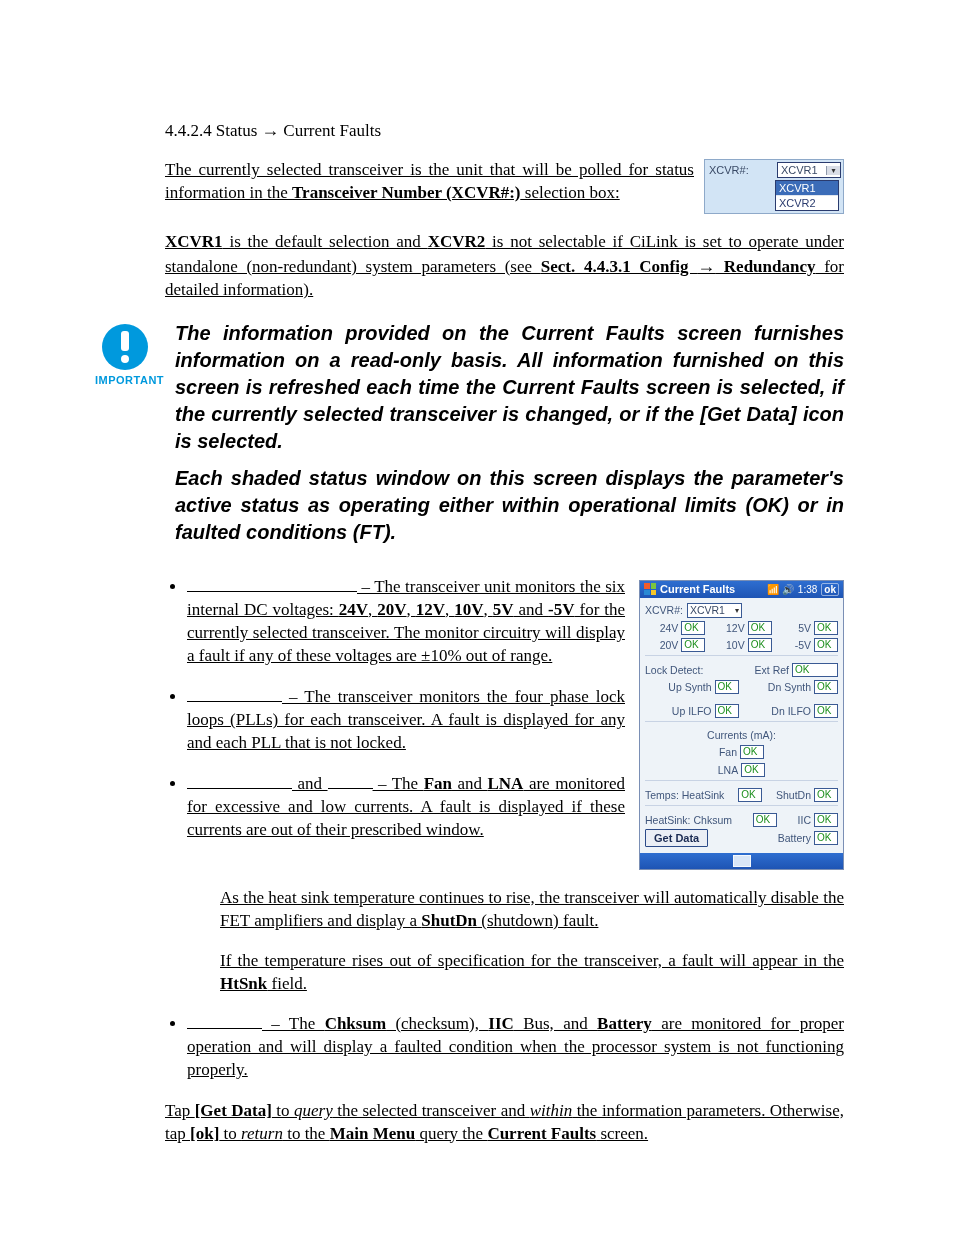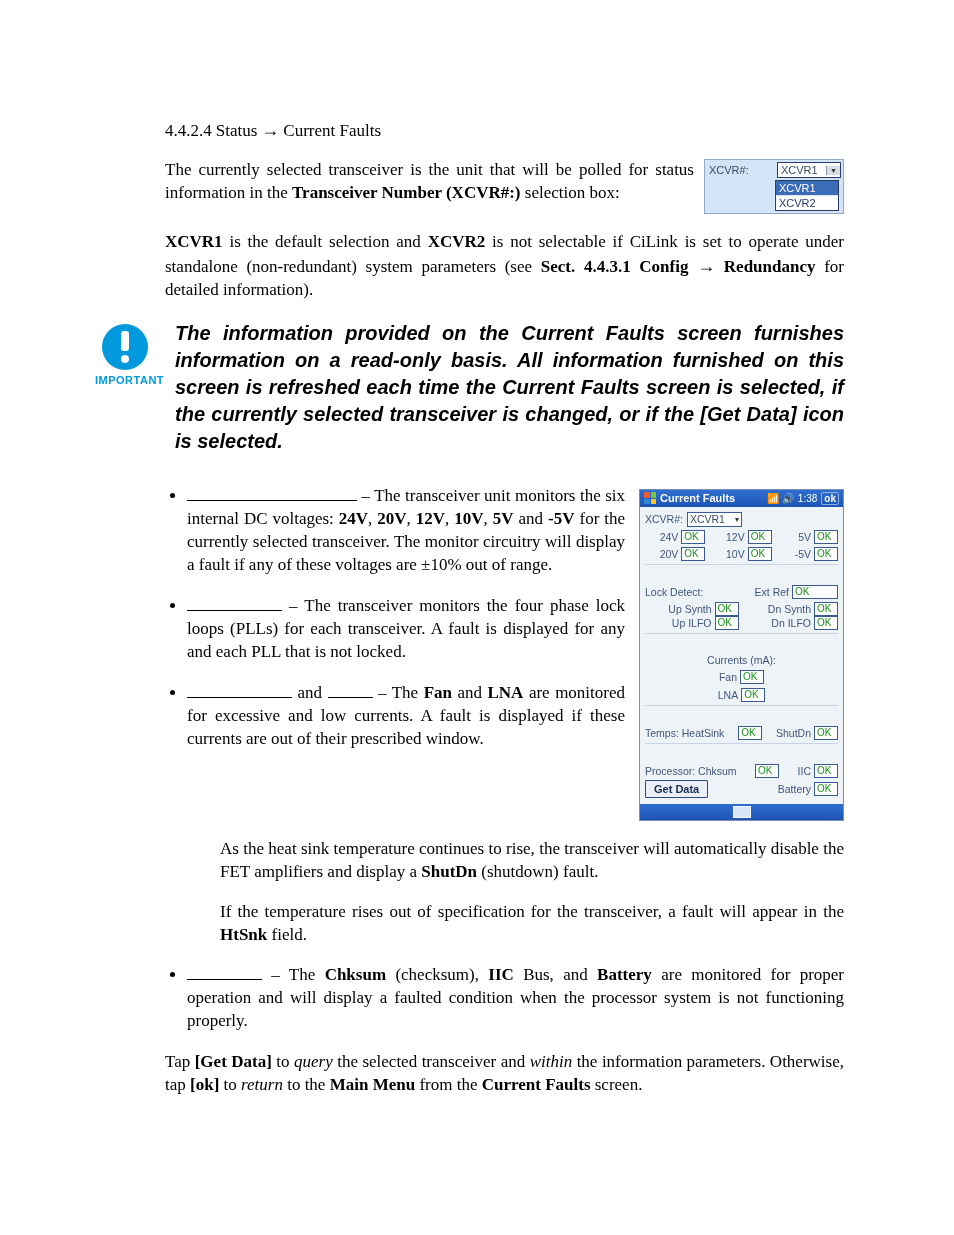--- a/index.html
+++ b/index.html
@@ -24,20 +24,21 @@
     flex-wrap: wrap;
   }
   .arrow-glyph {
     font-family: Arial, sans-serif;
     font-weight: bold;
     font-size: 18px;
   }
   .body-text {
     font-size: 17px;
     line-height: 1.35;
+    text-decoration: underline;
   }
   .justify {
     text-align: justify;
     text-justify: inter-word;
   }
   .row1 {
     display: flex;
     gap: 10px;
     align-items: flex-start;
   }
@@ -219,21 +220,21 @@
   .pda .titlebar .win-ico span:nth-child(1){background:#f25c2a;}
   .pda .titlebar .win-ico span:nth-child(2){background:#7cc53e;}
   .pda .titlebar .win-ico span:nth-child(3){background:#2a8ad4;}
   .pda .titlebar .win-ico span:nth-child(4){background:#f6c62a;}
   .pda .titlebar .ttl { flex: 1; }
   .pda .titlebar .tray { font-size: 10px; font-weight: normal; display: flex; gap: 3px; align-items: center;}
   .pda .titlebar .ok { font-size: 10px; border:1px solid rgba(255,255,255,.5); padding:0 2px; border-radius:2px;}
   .pda .body { padding: 3px 5px 4px; }
   .pda .row { display: flex; align-items: center; gap: 4px; margin: 2px 0; }
   .pda .grp3 { display: grid; grid-template-columns: repeat(3, 1fr); gap: 3px 6px; margin: 3px 0; }
-  .pda .grp2 { display: grid; grid-template-columns: 1fr 1fr; gap: 0 6px; margin: 3px 0; }
+  .pda .grp2 { display: grid; grid-template-columns: 1fr 1fr; gap: 10px 6px; margin: 3px 0; }
   .pda .pair { display: flex; gap: 3px; align-items: center; justify-content: flex-end; }
   .pda .lbl2 { white-space: nowrap; }
   .pda .okbox {
     border: 1px solid #3a5a94;
     color: #1d8f1d;
     background: #fff;
     padding: 0 2px;
     min-width: 18px;
     text-align: left;
     font-size: 10px;
@@ -246,21 +247,21 @@
     padding: 0 2px;
     display: flex;
     align-items: center;
     min-width: 55px;
     height: 15px;
     box-sizing: border-box;
     font-size: 10.5px;
   }
   .pda .select .t { flex:1; }
   .pda .select .tri { font-size: 8px; color:#333; }
-  .pda .sec { border-top: 1px solid #c8d3e4; margin-top: 3px; padding-top: 18px; }
+  .pda .sec { border-top: 1px solid #c8d3e4; margin-top: 3px; padding-top: 5px; }
   .pda .btn-get {
     border: 1px solid #2b4a88;
     background: #eaeef5;
     color: #1a2a52;
     font-weight: bold;
     padding: 2px 8px;
     font-family: Tahoma, Arial, sans-serif;
     font-size: 11px;
     border-radius: 1px;
   }
@@ -319,20 +320,23 @@
   </p>
 
   <div class="important-block">
     <div class="important-icon">
       <div class="circle"></div>
       <div class="cap">IMPORTANT</div>
     </div>
     <div class="important-text">
       <p>
         <span>The information provided on the </span><span style="font-style:italic;">Current Faults</span><span> screen furnishes information on a </span><span>read-only</span><span> basis. All information furnished on this screen is refreshed each time the </span><span>Current Faults</span><span> screen is selected, if the currently selected transceiver is changed, or if the </span><span>[Get Data]</span><span> icon is selected.</span>
+      </p>
+      <p>
+        <span>Each shaded status window on this screen displays the parameter's active status as operating either within operational limits </span><span>(OK)</span><span> or in faulted conditions </span><span>(FT)</span><span>.</span>
       </p>
     </div>
   </div>
 
   <div class="bullets-wrap">
     <ul class="bullets body-text">
       <li>
         <span class="underline-gap" style="width:170px;"></span><span> – The transceiver unit monitors the six internal DC voltages: </span><b>24V</b><span>, </span><b>20V</b><span>, </span><b>12V</b><span>, </span><b>10V</b><span>, </span><b>5V</b><span> and </span><b>-5V</b><span> for the currently selected transceiver.  The monitor circuitry will display a fault if any of these voltages are ±10% out of range.</span>
       </li>
       <li>
@@ -443,21 +447,21 @@
             <span class="okbox">OK</span>
             <span class="pair">
                 <span class="lbl2">ShutDn</span>
                 <span class="okbox">OK</span>
               </span>
           </div>
         </div>
 
         <div class="sec">
           <div class="row" style="justify-content:space-between;">
-            <span class="lbl2"><span>Processor:</span> <span>Chksum</span></span>
+            <span class="lbl2"><span>HeatSink:</span> <span>Chksum</span></span>
             <span class="okbox">OK</span>
             <span class="pair">
                 <span class="lbl2">IIC</span>
                 <span class="okbox">OK</span>
               </span>
           </div>
           <div class="row" style="justify-content:space-between; margin-top:1px;">
             <button class="btn-get">Get Data</button>
             <span class="pair">
                 <span class="lbl2">Battery</span>
@@ -481,17 +485,17 @@
     </p>
   </div>
 
   <ul class="bullets body-text" style="margin-top:16px;">
     <li>
       <span class="underline-gap" style="width:75px;"></span><span> – The </span><b>Chksum</b><span> (checksum), </span><b>IIC</b><span> Bus, and </span><b>Battery</b><span> are monitored for proper operation and will display a faulted condition when the processor system is not functioning properly.</span>
     </li>
   </ul>
 
   <p class="body-text justify">
-    <span>Tap </span><b>[Get Data]</b><span> to </span><i>query</i><span> the selected transceiver and </span><i>within</i><span> the information parameters. Otherwise, tap </span><b>[ok]</b><span> to </span><i>return</i><span> to the </span><b>Main Menu</b><span> from the </span><b>Current Faults</b><span> screen.</span>
+    <span>Tap </span><b>[Get Data]</b><span> to </span><i>query</i><span> the selected transceiver and </span><i>within</i><span> the information parameters. Otherwise, tap </span><b>[ok]</b><span> to </span><i>return</i><span> to the </span><b>Main Menu</b><span> query the </span><b>Current Faults</b><span> screen.</span>
   </p>
 
   <div class="footer-rule"></div>
 </div>
 
 </body></html>

